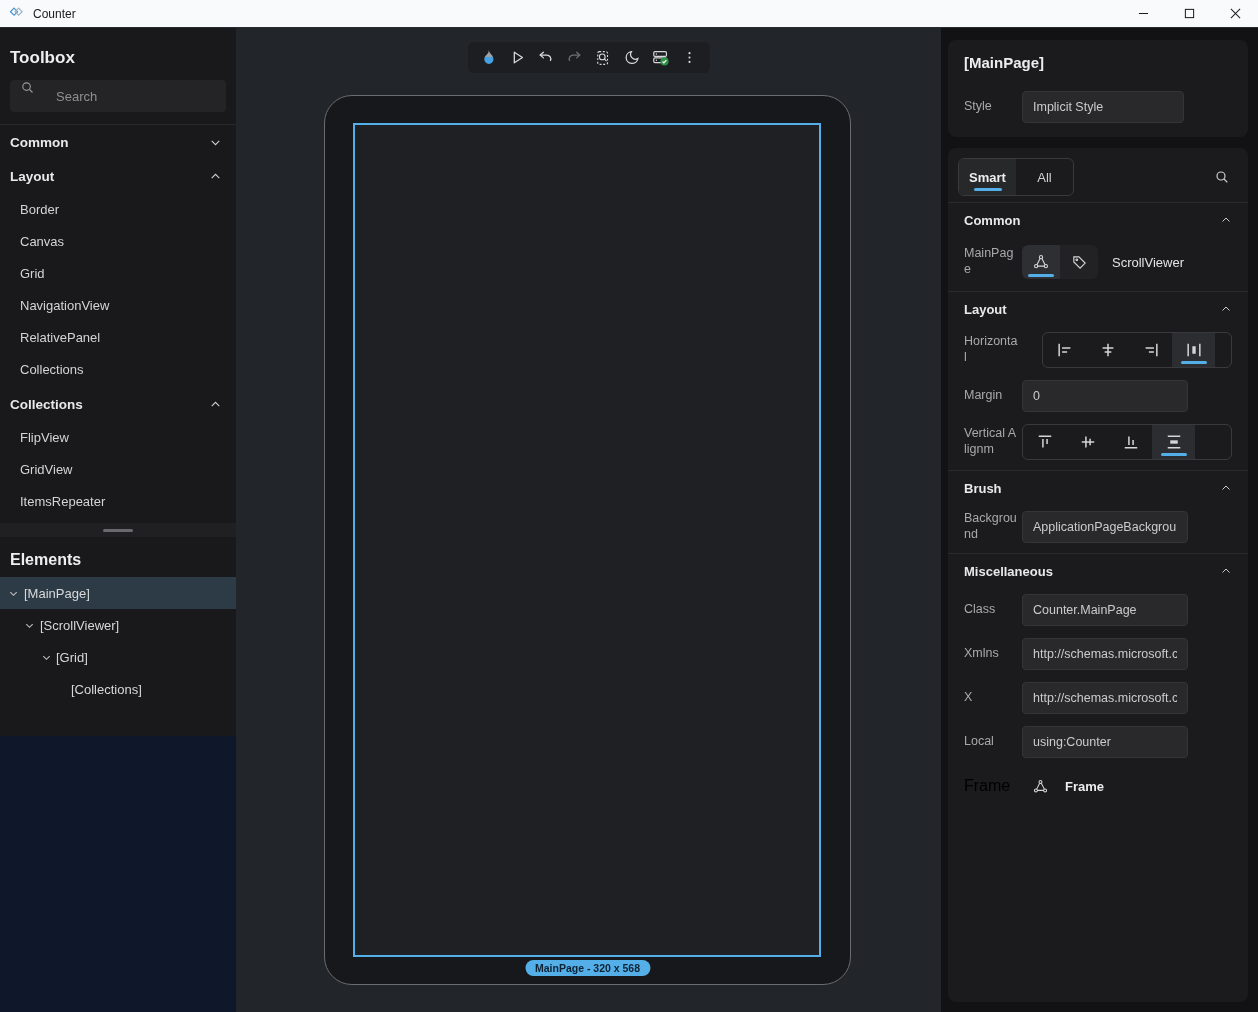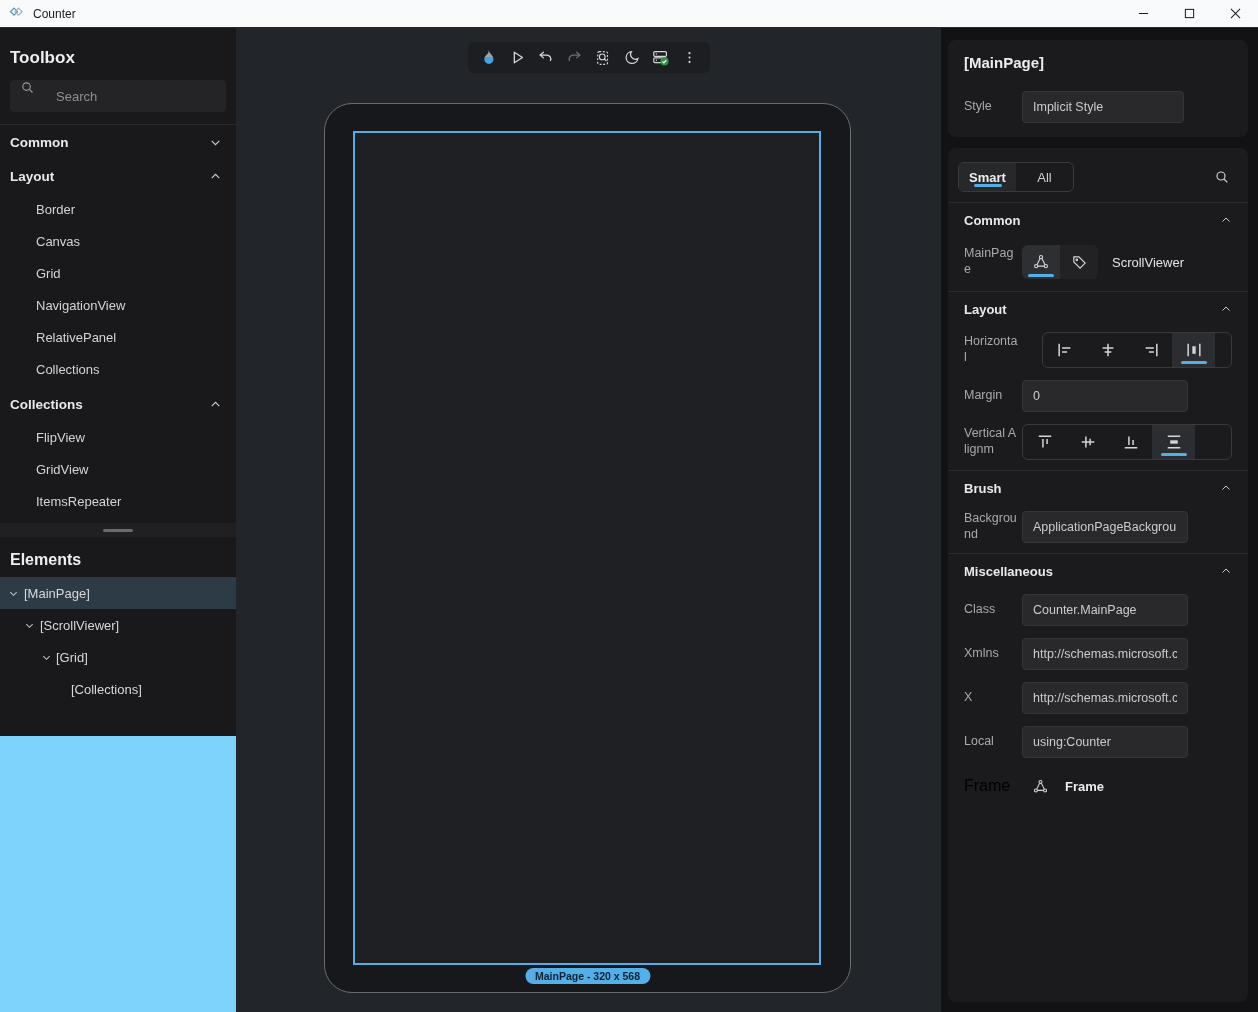--- a/index.html
+++ b/index.html
@@ -2,21 +2,21 @@
 <html style="--accent: #54aee8; --sel-row: #2d3b47; --ok: #2e8f47;"><head>
 <meta charset="utf-8">
 <style>
   :root{
     --accent:#54aee8;
     --sel-row:#2d3b47;
     --ok:#2e8f47;
   }
   *{box-sizing:border-box;margin:0;padding:0;font-family:"Liberation Sans",sans-serif;}
   html,body{background:#000;}
-  .page{position:relative;width:1258px;height:1012px;overflow:hidden;background:#7dd3fc;}
+  .page{position:relative;width:1258px;height:1012px;overflow:hidden;background:#0f172a;}
 
   
   .titlebar{position:absolute;left:0;top:0;width:1258px;height:28px;background:#f9fafb;
     display:flex;align-items:center;border-bottom:1px solid #2a2a2c;}
   .titlebar .logo{margin-left:8px;display:flex;align-items:center;}
   .titlebar .wtitle{margin-left:8px;font-size:12px;color:#1b1b1b;}
   .wincontrols{margin-left:auto;display:flex;height:100%;}
   .winbtn{width:46px;height:100%;display:flex;align-items:center;justify-content:center;color:#1c1c1c;}
 
   
@@ -27,58 +27,58 @@
   
   .panel-title{font-size:17px;font-weight:bold;color:#eeeef0;padding:20px 10px 0 10px;}
   .searchbox{margin:12px 10px 0 10px;height:32px;background:#242427;border-radius:4px;
     display:flex;padding:0 10px;gap:21px;}
   .searchbox input{flex:1;background:transparent;border:0;outline:none;color:#cfcfd1;font-size:13px;}
   .searchbox input::placeholder{color:#8f8f92;}
   .divider{height:1px;background:#29292c;margin-top:12px;}
   .sec-h{height:34px;display:flex;align-items:center;padding:0 14px 0 10px;color:#e9e9eb;
     font-size:13.5px;font-weight:bold;}
   .sec-h .chev{margin-left:auto;color:#cfcfd1;display:flex;}
-  .tb-item{height:32px;display:flex;align-items:center;padding-left:36px;font-size:13px;color:#d4d4d6;}
+  .tb-item{height:32px;display:flex;align-items:center;padding-left:20px;font-size:13px;color:#d4d4d6;}
   .splitter{height:14px;background:#202023;display:flex;align-items:center;justify-content:center;margin-top:6px;}
   .splitter .handle{width:30px;height:3px;border-radius:2px;background:#6a6a6e;}
   .tree{margin-top:8px;}
   .tree-row{height:32px;display:flex;align-items:center;font-size:13px;color:#d8d8da;position:relative;}
   .tree-row.selected{background:var(--sel-row);}
   .tree-row .chev{position:absolute;display:flex;color:#bfbfc2;}
   .tree-row .lbl{position:absolute;}
 
   
   .toolbar{position:absolute;left:232px;top:14px;width:242px;height:31px;background:#1d1e21;
     border-radius:6px;display:flex;align-items:center;justify-content:space-around;padding:0 6px;}
   .tbtn{display:flex;align-items:center;justify-content:center;width:26px;height:26px;color:#d8d8da;}
   .tbtn.dim{color:#6e6e72;}
 
   
-  .phone{position:absolute;left:88px;top:75px;width:527px;height:890px;background:#17181b;
+  .phone{position:absolute;left:88px;top:67px;width:527px;height:890px;background:#17181b;
     border:1.5px solid #6a6c70;border-radius:28px;}
   .screen{position:absolute;left:28px;top:27px;width:468px;height:834px;background:#1e2024;
     border:2px solid var(--accent);}
   .pill{position:absolute;left:50%;top:864px;transform:translateX(-50%);background:var(--accent);
     color:#0e2233;font-size:10.5px;font-weight:bold;border-radius:9px;padding:2px 10px;white-space:nowrap;}
   .cursor{position:absolute;left:897px;top:655px;pointer-events:none;}
 
   
   .card{position:absolute;left:7px;width:300px;background:#1b1b1d;border-radius:8px;overflow:hidden;}
   .card1{top:12px;height:97px;}
   .card2{top:120px;height:854px;}
   .insp-header{font-size:15px;font-weight:bold;color:#ededee;margin:14px 16px 0 16px;}
   .prow{display:grid;grid-template-columns:58px 1fr;align-items:center;margin:4px 16px 0 16px;min-height:40px;}
   .prow .plabel{font-size:12.5px;color:#a9a9ac;word-break:break-all;line-height:1.25;padding-right:4px;}
   .pinput{width:166px;height:32px;background:#29292b;border:1px solid #353537;border-radius:4px;
     color:#cbcbcd;font-size:12.5px;padding:0 10px;outline:none;white-space:nowrap;overflow:hidden;}
   .card1 .prow{margin-top:16px;}
   .card1 .pinput{width:162px;}
 
   .tabsrow{height:38px;margin:10px 10px 0 10px;display:flex;align-items:center;position:relative;}
-  .tabgroup{display:flex;height:30px;border:1px solid #3a3a3d;border-radius:6px;overflow:hidden;}
+  .tabgroup{display:flex;height:38px;border:1px solid #3a3a3d;border-radius:6px;overflow:hidden;}
   .tab{width:57px;height:100%;display:flex;align-items:center;justify-content:center;
     font-size:13px;color:#cfcfd1;position:relative;}
   .tab.active{background:#27282a;color:#ededee;font-weight:bold;}
   .tab.active .ul{position:absolute;bottom:4px;left:50%;transform:translateX(-50%);
     width:28px;height:3px;border-radius:2px;background:var(--accent);}
   .tabsrow .tsearch{margin-left:auto;margin-right:8px;color:#cfcfd1;display:flex;}
   .cdivider{height:1px;background:#2a2a2d;margin-top:6px;}
   .isec-h{height:30px;display:flex;align-items:center;padding:0 16px;color:#e9e9eb;
     font-size:13px;font-weight:bold;margin-top:2px;}
   .isec-h .chev{margin-left:auto;color:#c9c9cc;display:flex;}

